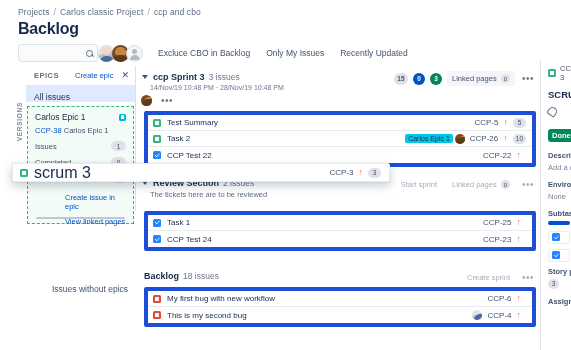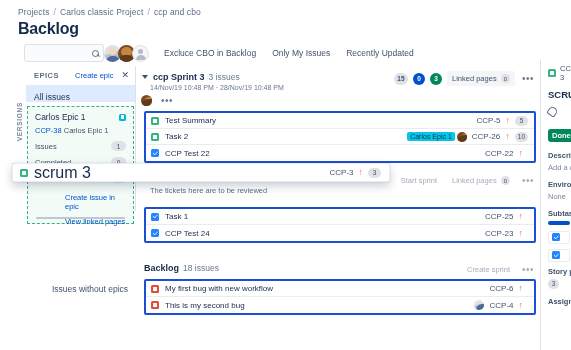--- a/index.html
+++ b/index.html
@@ -20,21 +20,21 @@
     display: flex; align-items: center; gap: 4px; white-space: nowrap;
   }
   .breadcrumb .crumb { color: #5e6c84; }
   .breadcrumb .sep { color: #97a0af; }
   .page-title {
     position: absolute; left: 18px; top: 20px;
     font-size: 16px; font-weight: bold; color: #172b4d; letter-spacing: -.2px;
   }
 
   
-  .toolbar { position: absolute; left: 24px; top: 43px; height: 20px;
+  .toolbar { position: absolute; left: 18px; top: 43px; height: 20px;
              display: flex; align-items: center; gap: 0; }
   .search-box {
     width: 80px; height: 18px; background: #fafbfc;
     border: 1px solid #dfe1e6; border-radius: 3px;
     display: flex; align-items: center; justify-content: flex-end;
     padding-right: 4px;
   }
   .search-box .mag { width: 7px; height: 7px; border: 1.1px solid #5e6c84;
                      border-radius: 50%; position: relative; }
   .search-box .mag::after { content:""; position:absolute; width:3px; height:1.1px;
@@ -154,21 +154,21 @@
                      display: flex; align-items: center; }
   .dots { font-size: 10px; color: #6b778c; letter-spacing: .5px; line-height: 8px;
           padding: 0 2px; }
   .dots.mut { color: #a5adba; }
 
   .sprint-meta { display: flex; align-items: center; gap: 7px;
                  padding: 4px 0 5px 8px; }
   .sprint-meta .av { width: 11px; height: 11px; }
 
   
-  .issue-list { margin: 0 4px 0 8px; border: 2px solid #1d4ed8; border-radius: 2px;
+  .issue-list { margin: 0 4px 0 8px; border: 4px solid #1d4ed8; border-radius: 2px;
                 background: #fff; }
   .issue-row { height: 16px; display: flex; align-items: center;
                padding: 0 6px 0 5px; border-bottom: 1px solid #ebecf0;
                font-size: 8px; color: #172b4d; }
   .issue-row:last-child { border-bottom: none; }
   .itype { width: 8px; height: 8px; border-radius: 1.5px; flex: none;
            margin-right: 6px; position: relative; }
   .itype::after { content:""; position:absolute; left: 2px; top: 2px;
                   width: 4px; height: 4px; background: #fff; border-radius: .5px; }
   .itype.story { background: #36b37e; }

